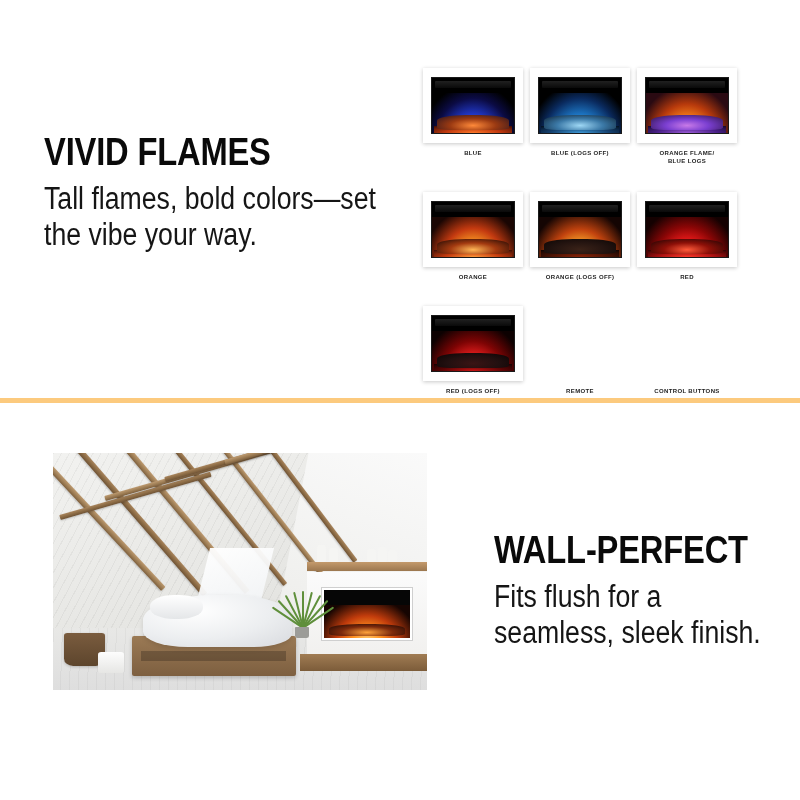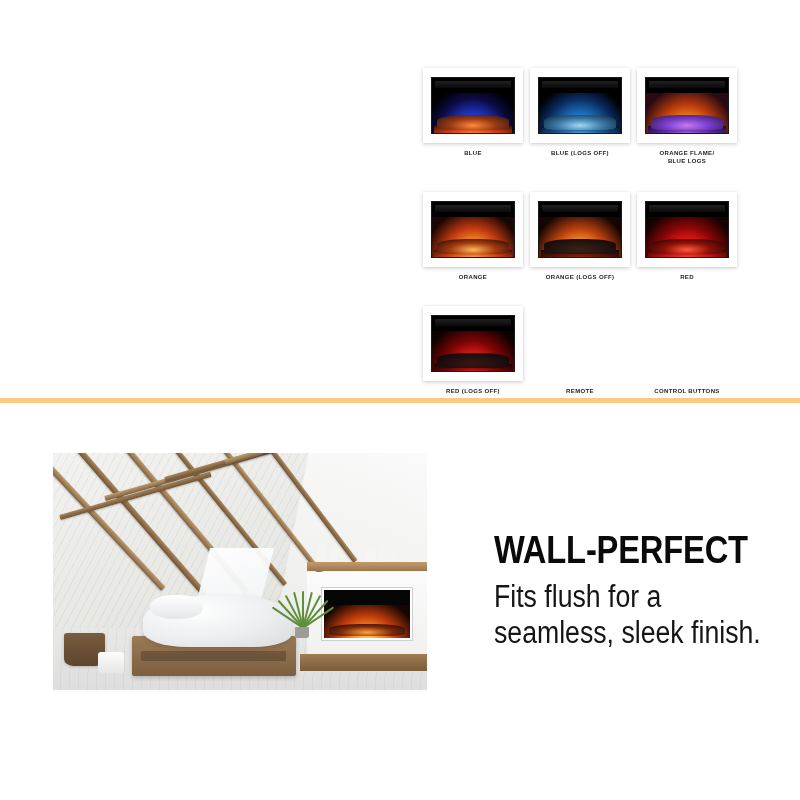--- a/index.html
+++ b/index.html
@@ -210,20 +210,27 @@
   .vases b {
     position:absolute; bottom:0; width:10%; height:70%;
     background:#f5f5f3; border-radius:30% 30% 18% 18%;
   }
 </style>
 </head>
 <body>
 
 <div class="panel" id="top-section">
 
+  <div id="vivid-copy">
+    <div class="headline">VIVID FLAMES</div>
+    <div class="subcopy">
+      <div>Tall flames, bold colors—set</div>
+      <div>the vibe your way.</div>
+    </div>
+  </div>
 
   <div id="thumb-grid">
 
     <div class="thumb-row">
 
       <div class="thumb-cell">
         <div class="thumb-card">
           <div class="fp">
             <div class="visor"></div>
             <div class="glow" style="background:radial-gradient(ellipse at 50% 105%, #6f8bff 0%, #2138c9 34%, #0b0b44 62%, #000 85%);"></div>

